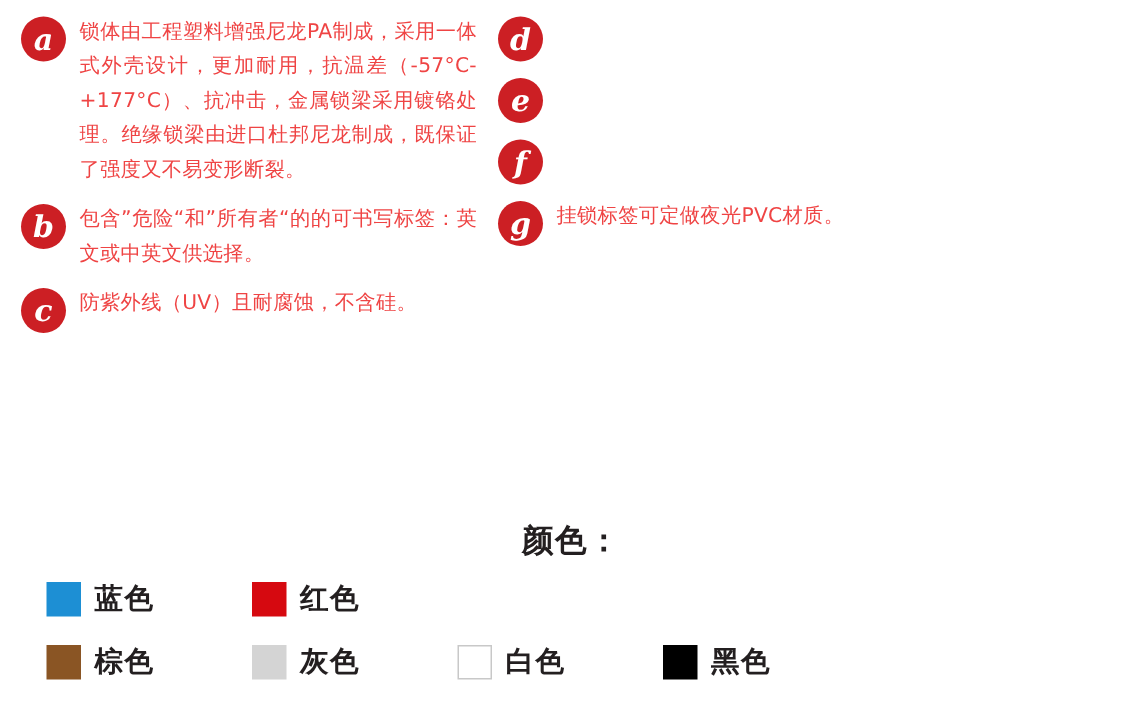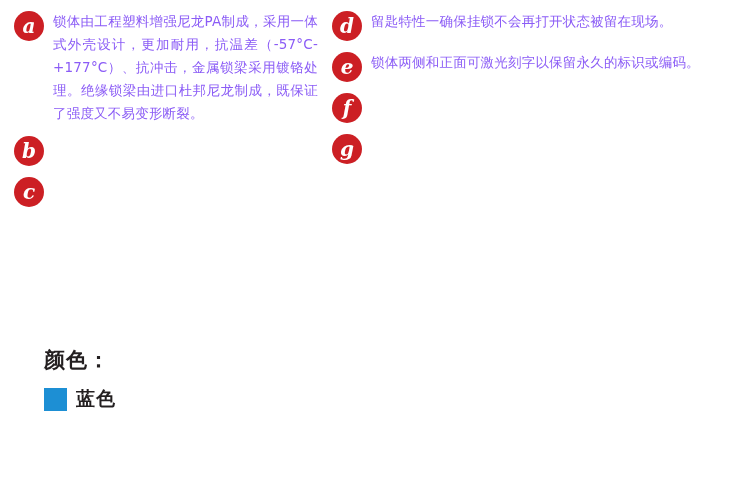--- a/index.html
+++ b/index.html
@@ -58,27 +58,28 @@
     margin-right: 9px;
     margin-top: 1px;
     -webkit-font-smoothing: antialiased;
   }
   .text {
     flex: 1 1 auto;
     font-size: 13.5px;
     line-height: 23px;
     letter-spacing: 0.2px;
     text-align: justify;
-    color: #8b5cf6;
+    color: #ef4444;
   }
   .colors-section {
     position: absolute;
-    left: 44px;
+    left: 31px;
     top: 346px;
     width: 700px;
+    text-align: center;
   }
   .colors-title {
     font-size: 21px;
     font-weight: bold;
     color: #231f20;
     margin-bottom: 12px;
     letter-spacing: 1px;
   }
   .swatch-row {
     display: flex;
@@ -117,58 +118,81 @@
 
     <div class="col col-left">
 
       <div class="item">
         <div class="badge" style="background: rgb(204, 31, 36);">a</div>
         <div class="text">锁体由工程塑料增强尼龙PA制成，采用一体式外壳设计，更加耐用，抗温差（-57°C-+177°C）、抗冲击，金属锁梁采用镀铬处理。绝缘锁梁由进口杜邦尼龙制成，既保证了强度又不易变形断裂。</div>
       </div>
 
       <div class="item">
         <div class="badge" style="background: rgb(204, 31, 36);">b</div>
+        <div class="text">包含”危险“和”所有者“的的可书写标签：英文或中英文供选择。</div>
       </div>
 
       <div class="item">
         <div class="badge" style="background: rgb(204, 31, 36);">c</div>
+        <div class="text">防紫外线（UV）且耐腐蚀，不含硅。</div>
       </div>
 
     </div>
 
     <div class="col col-right">
 
       <div class="item">
         <div class="badge" style="background: rgb(204, 31, 36);">d</div>
-        <div class="text">留匙特性一确保挂锁不会再打开状态被留在现场。</div>
       </div>
 
       <div class="item">
         <div class="badge" style="background: rgb(204, 31, 36);">e</div>
-        <div class="text">锁体两侧和正面可激光刻字以保留永久的标识或编码。</div>
       </div>
 
       <div class="item">
         <div class="badge" style="background: rgb(204, 31, 36);">f</div>
       </div>
 
       <div class="item">
         <div class="badge" style="background: rgb(204, 31, 36);">g</div>
+        <div class="text">挂锁标签可定做夜光PVC材质。</div>
       </div>
 
     </div>
 
   </div>
 
   <div class="colors-section">
     <div class="colors-title">颜色：</div>
 
     <div class="swatch-row">
       <div class="swatch-cell">
         <div class="swatch-box" style="background: rgb(29, 143, 212);"></div>
         <div class="swatch-label">蓝色</div>
       </div>
+      <div class="swatch-cell">
+        <div class="swatch-box" style="background: rgb(214, 9, 16);"></div>
+        <div class="swatch-label">红色</div>
+      </div>
     </div>
 
+    <div class="swatch-row">
+      <div class="swatch-cell">
+        <div class="swatch-box" style="background: rgb(138, 85, 36);"></div>
+        <div class="swatch-label">棕色</div>
+      </div>
+      <div class="swatch-cell">
+        <div class="swatch-box" style="background: rgb(212, 212, 212);"></div>
+        <div class="swatch-label">灰色</div>
+      </div>
+      <div class="swatch-cell">
+        <div class="swatch-box outlined" style="background: rgb(255, 255, 255);"></div>
+        <div class="swatch-label">白色</div>
+      </div>
+      <div class="swatch-cell">
+        <div class="swatch-box" style="background: rgb(0, 0, 0);"></div>
+        <div class="swatch-label">黑色</div>
+      </div>
+    </div>
 
   </div>
 
 </div>
 
 </body></html>

